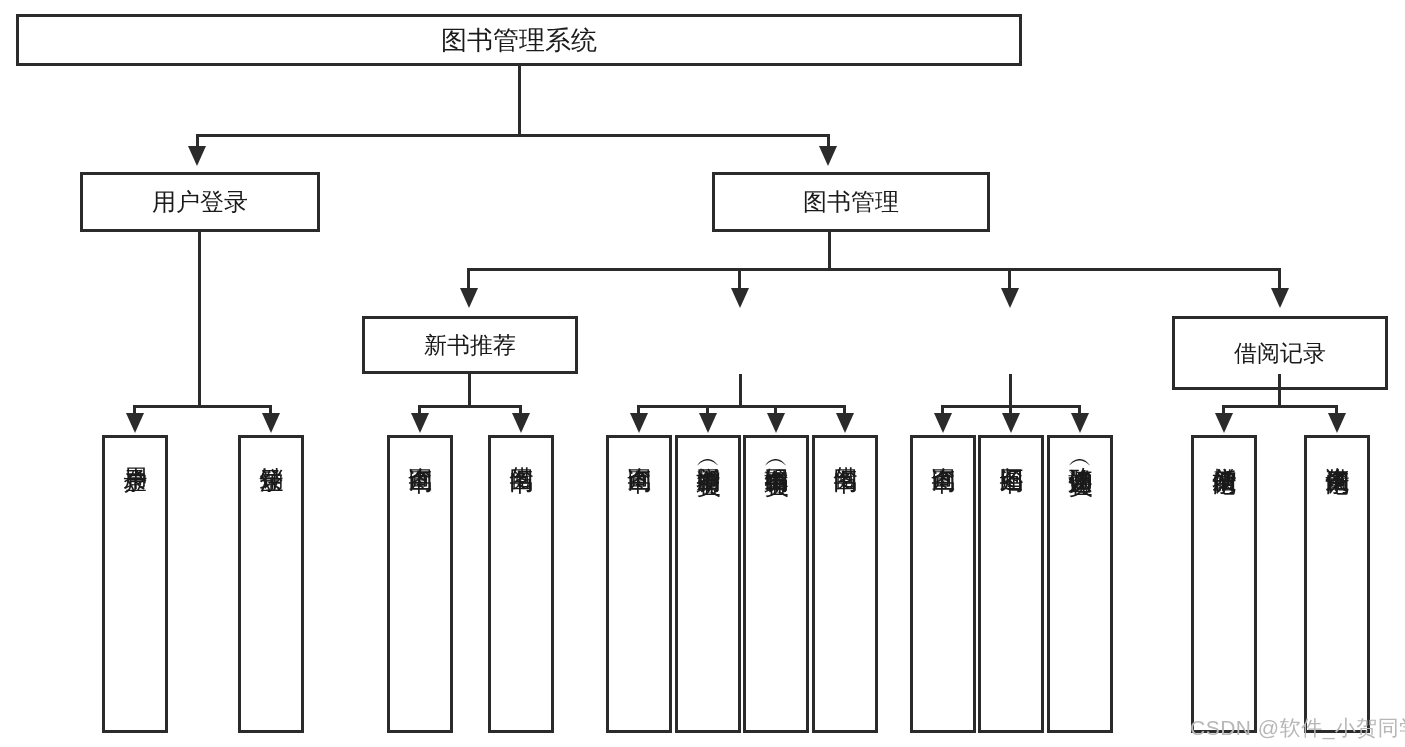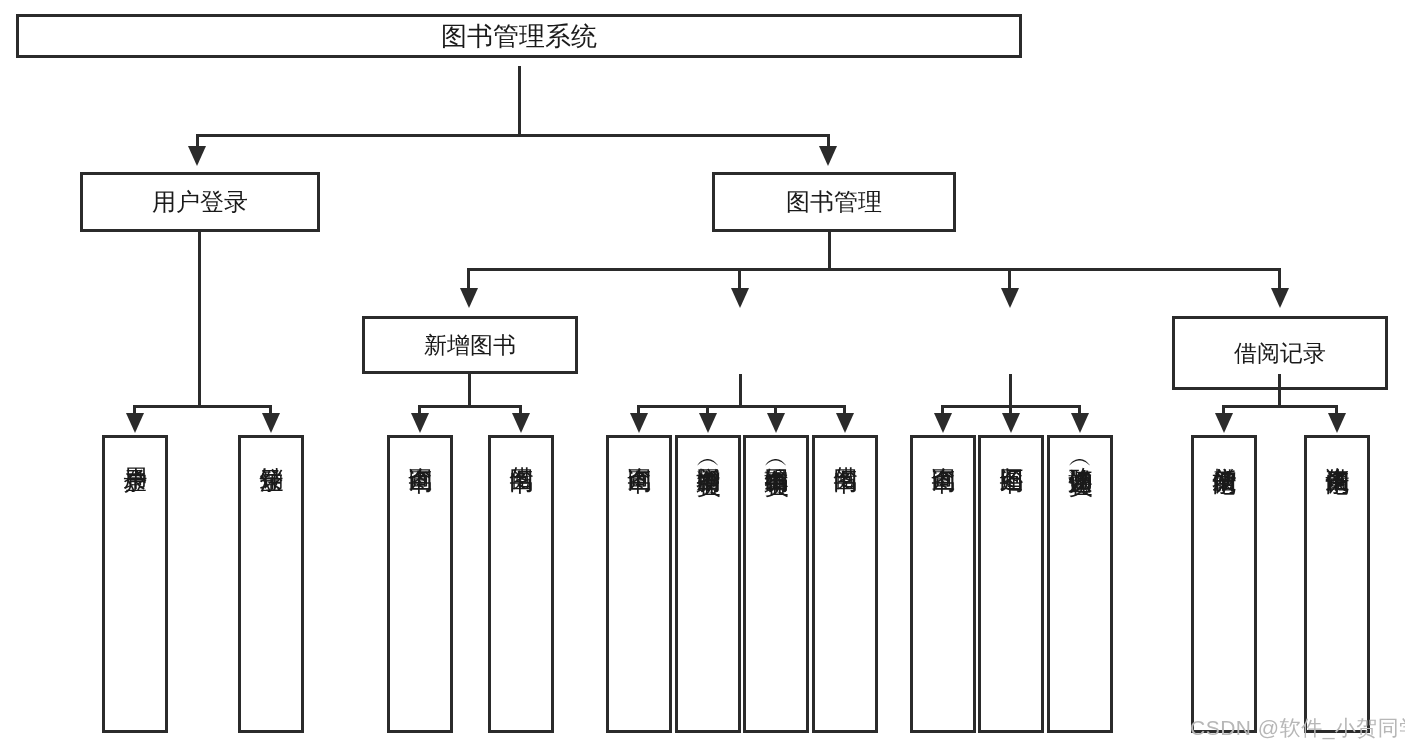--- a/index.html
+++ b/index.html
@@ -71,36 +71,36 @@
     font-size: 21px;
     white-space: nowrap;
     letter-spacing: 0.5px;
   }
 </style>
 </head>
 <body>
 
 <div id="canvas">
 
-  <div class="node root" style="left:16px; top:14px; width:1006px; height:44px;">
+  <div class="node root" style="left:16px; top:14px; width:1006px; height:52px;">
     <span>图书管理系统</span>
   </div>
 
   <div class="conn vline" style="left:518px; top:66px; width:3px; height:68px;"></div>
 
   <div class="conn hline" style="left:196px; top:134px; width:634px; height:3px;"></div>
   <div class="conn vline" style="left:196px; top:134px; width:3px; height:12px;"></div>
   <div class="conn vline" style="left:827px; top:134px; width:3px; height:12px;"></div>
   <div class="arrow" style="left:188px; top:146px;"></div>
   <div class="arrow" style="left:819px; top:146px;"></div>
 
   <div class="node l2" style="left:80px; top:172px; width:240px; height:60px;">
     <span>用户登录</span>
   </div>
-  <div class="node l2" style="left:712px; top:172px; width:244px; height:60px;">
+  <div class="node l2" style="left:712px; top:172px; width:278px; height:60px;">
     <span>图书管理</span>
   </div>
 
   <div class="conn vline" style="left:198px; top:232px; width:3px; height:174px;"></div>
   <div class="conn hline" style="left:133px; top:405px; width:139px; height:3px;"></div>
   <div class="conn vline" style="left:133px; top:405px; width:3px; height:10px;"></div>
   <div class="conn vline" style="left:269px; top:405px; width:3px; height:10px;"></div>
   <div class="arrow" style="left:126px; top:413px;"></div>
   <div class="arrow" style="left:262px; top:413px;"></div>
 
@@ -109,21 +109,21 @@
   <div class="conn vline" style="left:467px; top:268px; width:3px; height:20px;"></div>
   <div class="conn vline" style="left:738px; top:268px; width:3px; height:20px;"></div>
   <div class="conn vline" style="left:1008px; top:268px; width:3px; height:20px;"></div>
   <div class="conn vline" style="left:1278px; top:268px; width:3px; height:20px;"></div>
   <div class="arrow" style="left:460px; top:288px;"></div>
   <div class="arrow" style="left:731px; top:288px;"></div>
   <div class="arrow" style="left:1001px; top:288px;"></div>
   <div class="arrow" style="left:1271px; top:288px;"></div>
 
   <div class="node l3" style="left:362px; top:316px; width:216px; height:58px;">
-    <span>新增图书</span>
+    <span>新书推荐</span>
   </div>
   <div class="node l3" style="left:1172px; top:316px; width:216px; height:74px;">
     <span>借阅记录</span>
   </div>
 
   <div class="conn vline" style="left:468px; top:374px; width:3px; height:32px;"></div>
   <div class="conn hline" style="left:418px; top:405px; width:104px; height:3px;"></div>
   <div class="conn vline" style="left:418px; top:405px; width:3px; height:10px;"></div>
   <div class="conn vline" style="left:519px; top:405px; width:3px; height:10px;"></div>
   <div class="arrow" style="left:411px; top:413px;"></div>

